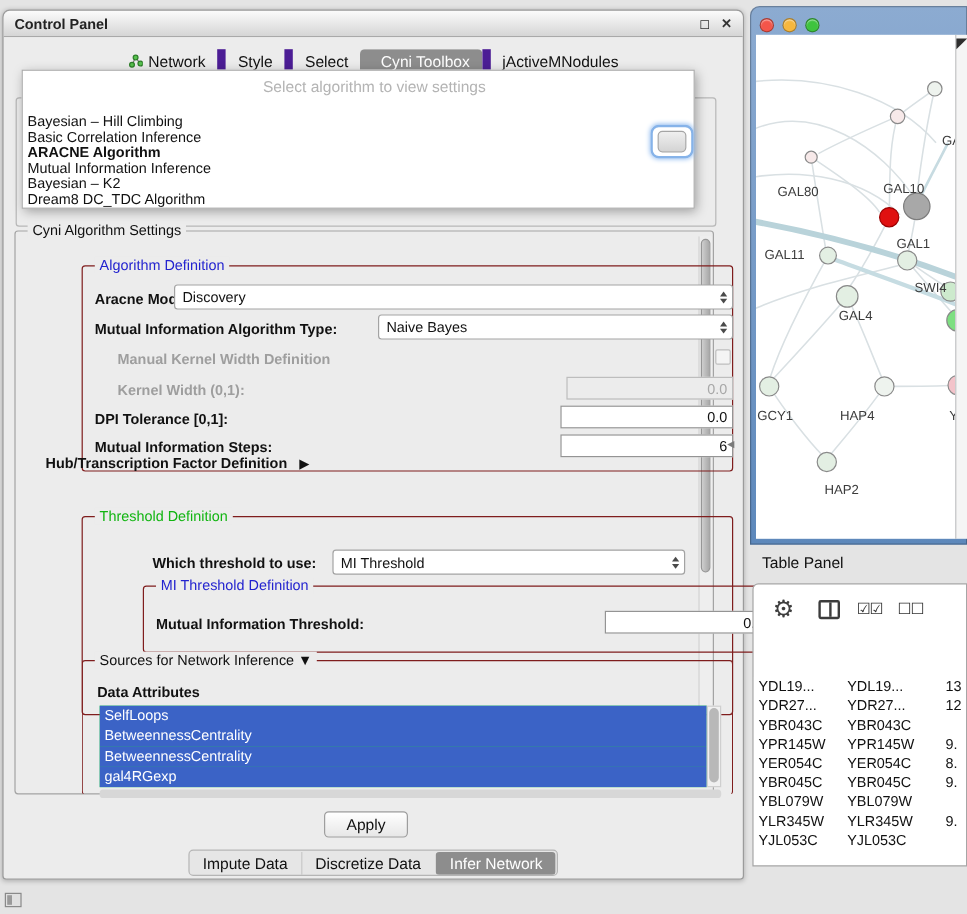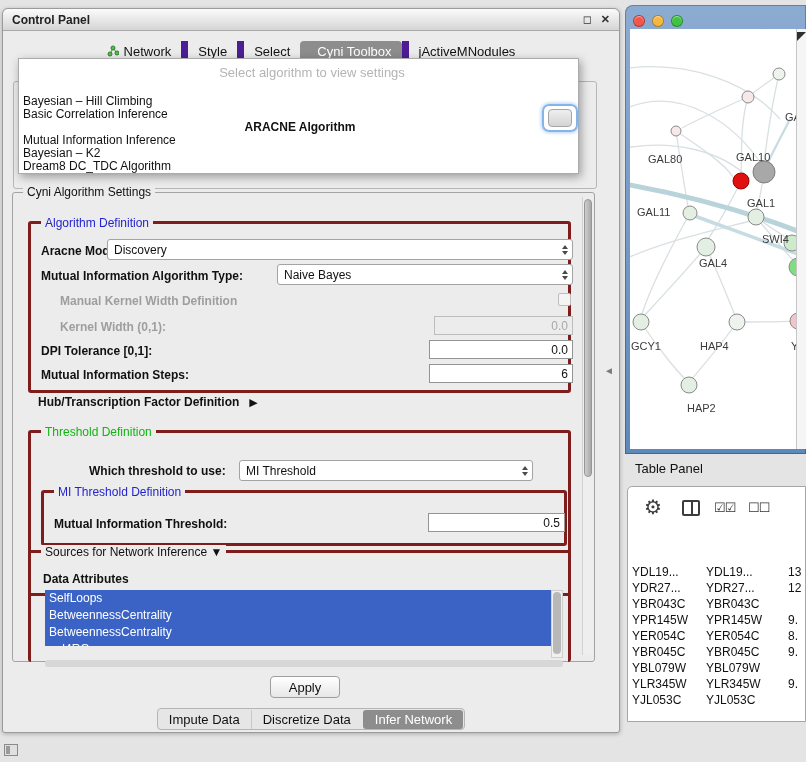--- a/index.html
+++ b/index.html
@@ -24,61 +24,61 @@
 
   .ghost-group { position:absolute; left:10px; top:72px; width:584px; height:108px;
         border:1px solid #b7b7b7; border-radius:3px; }
 
   
   .popup { position:absolute; left:15px; top:49px; width:561px; height:116px; background:#fff;
         border:1px solid #ababab; box-shadow:2px 3px 9px rgba(0,0,0,.35); z-index:6; }
   .popup-placeholder { position:absolute; top:6px; left:0; width:100%; text-align:center; color:#b4b4b4; font-size:13px;padding-left:27px; }
   .popup ul { position:absolute; top:36px; left:1px; right:1px; list-style:none; }
   .popup li { font-size:12px; line-height:13px; padding:0 0 0 3px; white-space:nowrap; }
-  .popup li.sel { font-weight:bold;text-align:center; }
+  .popup li.sel { font-weight:bold; }
   .popup-ring { position:absolute; left:523px; top:45px; width:36px; height:28px; border:2px solid #86b3e9;
         border-radius:7px; box-shadow:0 0 4px #8db9ef; display:flex; align-items:center; justify-content:center; }
   .ring-inner { width:24px; height:18px; background:linear-gradient(#efefef,#d4d4d4); border:1px solid #a5a5a5; border-radius:4px; }
 
   
   .settings { position:absolute; left:9px; top:183px; width:583px; height:470px;
         border:1px solid #a3a3a3; border-radius:3px;text-decoration:underline; }
   .group-title { position:absolute; top:-8px; left:10px; background:#ececec; padding:0 4px; font-size:12px; white-space:nowrap; }
   .group-title.blue { color:#2323cf; }
   .group-title.green { color:#11b511; }
 
   .vscroll { position:absolute; right:1px; top:4px; width:11px; height:458px; background:#eeeeee; border-left:1px solid #d2d2d2; }
   .vscroll .thumb { position:absolute; left:1px; top:2px; width:8px; height:278px; background:linear-gradient(90deg,#cecece,#a9a9a9); border:1px solid #969696; border-radius:5px; }
 
-  .subbox { position:absolute; border:3px solid #7f1d1d; border-radius:3px; }
+  .subbox { position:absolute; border:1px solid #7f1d1d; border-radius:3px;margin-left:40px; }
   .algdef { left:15px; top:28px; width:543px; height:172px; }
   .lbl { position:absolute; font-weight:bold; font-size:12px; white-space:nowrap; }
   .lbl.dis { color:#9e9e9e;padding-left:19px; }
 
   .combo { position:absolute; height:21px; background:#fff; border:1px solid #a3a3a3; border-radius:3px;
         display:flex; align-items:center; font-size:12px; padding-left:6px; }
   .combo .arrows { margin-left:auto; width:15px; display:flex; flex-direction:column; align-items:center; justify-content:center; gap:2px; }
   .combo .arrows i { display:block; width:0; height:0; border-left:3px solid transparent; border-right:3px solid transparent; }
   .combo .arrows i.up { border-bottom:4px solid #4a4a4a; }
   .combo .arrows i.dn { border-top:4px solid #4a4a4a; }
 
   .tfield { position:absolute; height:19px; background:#fff; border:1px solid #949494; font-size:12px;
         text-align:right; padding:0 4px; font-family:"Liberation Sans",sans-serif; color:#111; }
   .tfield.dis { background:#ececec; color:#a8a8a8; border-color:#bdbdbd; }
 
   .checkbox { position:absolute; width:13px; height:13px; background:#f4f4f4; border:1px solid #bdbdbd; border-radius:2px; }
 
-  .hubrow { position:absolute; left:25px; top:202px; font-weight:bold; font-size:12px; display:flex; align-items:center; gap:10px; }
+  .hubrow { position:absolute; left:25px; top:186px; font-weight:bold; font-size:12px; display:flex; align-items:center; gap:10px; }
   .hubrow .arrow { font-size:11px; font-weight:normal; }
 
   .threshold { left:15px; top:237px; width:543px; height:166px; }
   .mithresh { left:10px; top:57px; width:526px; height:56px; }
 
   .sources { left:15px; top:357px; width:543px; height:112px; border-bottom:none; overflow:visible; }
-  .attr-list { position:absolute; left:14px; top:37px; width:506px; height:56px; overflow:hidden; background:#22c55e; }
+  .attr-list { position:absolute; left:14px; top:37px; width:506px; height:68px; overflow:hidden; background:#22c55e; }
   .attr-item { height:17px; line-height:17px; background:#3b63c6; color:#fff; font-size:12px; padding-left:4px; white-space:nowrap; }
   .attr-scroll { position:absolute; left:520px; top:37px; width:12px; height:68px; background:#f0f0f0; border:1px solid #cfcfcf; }
   .attr-scroll .thumb { position:absolute; left:1px; top:1px; width:8px; height:62px; background:#b8b8b8; border-radius:4px; }
   .attr-hscroll { position:absolute; left:14px; top:107px; width:518px; height:7px; background:#d7d7d7; border-radius:3px; }
 
   .apply { position:absolute; left:267px; top:667px; width:70px; height:22px; background:linear-gradient(#ffffff,#e7e7e7);
         border:1px solid #9e9e9e; border-radius:4px; font-size:13px; font-family:"Liberation Sans",sans-serif; color:#111; }
 
   .bottom-tabs { position:absolute; left:0; top:699px; width:100%; display:flex; justify-content:center; }
   .bt-wrap { display:inline-flex; align-items:center; border:1px solid #b5b5b5; border-radius:4px; background:#e6e6e6; height:22px; }

